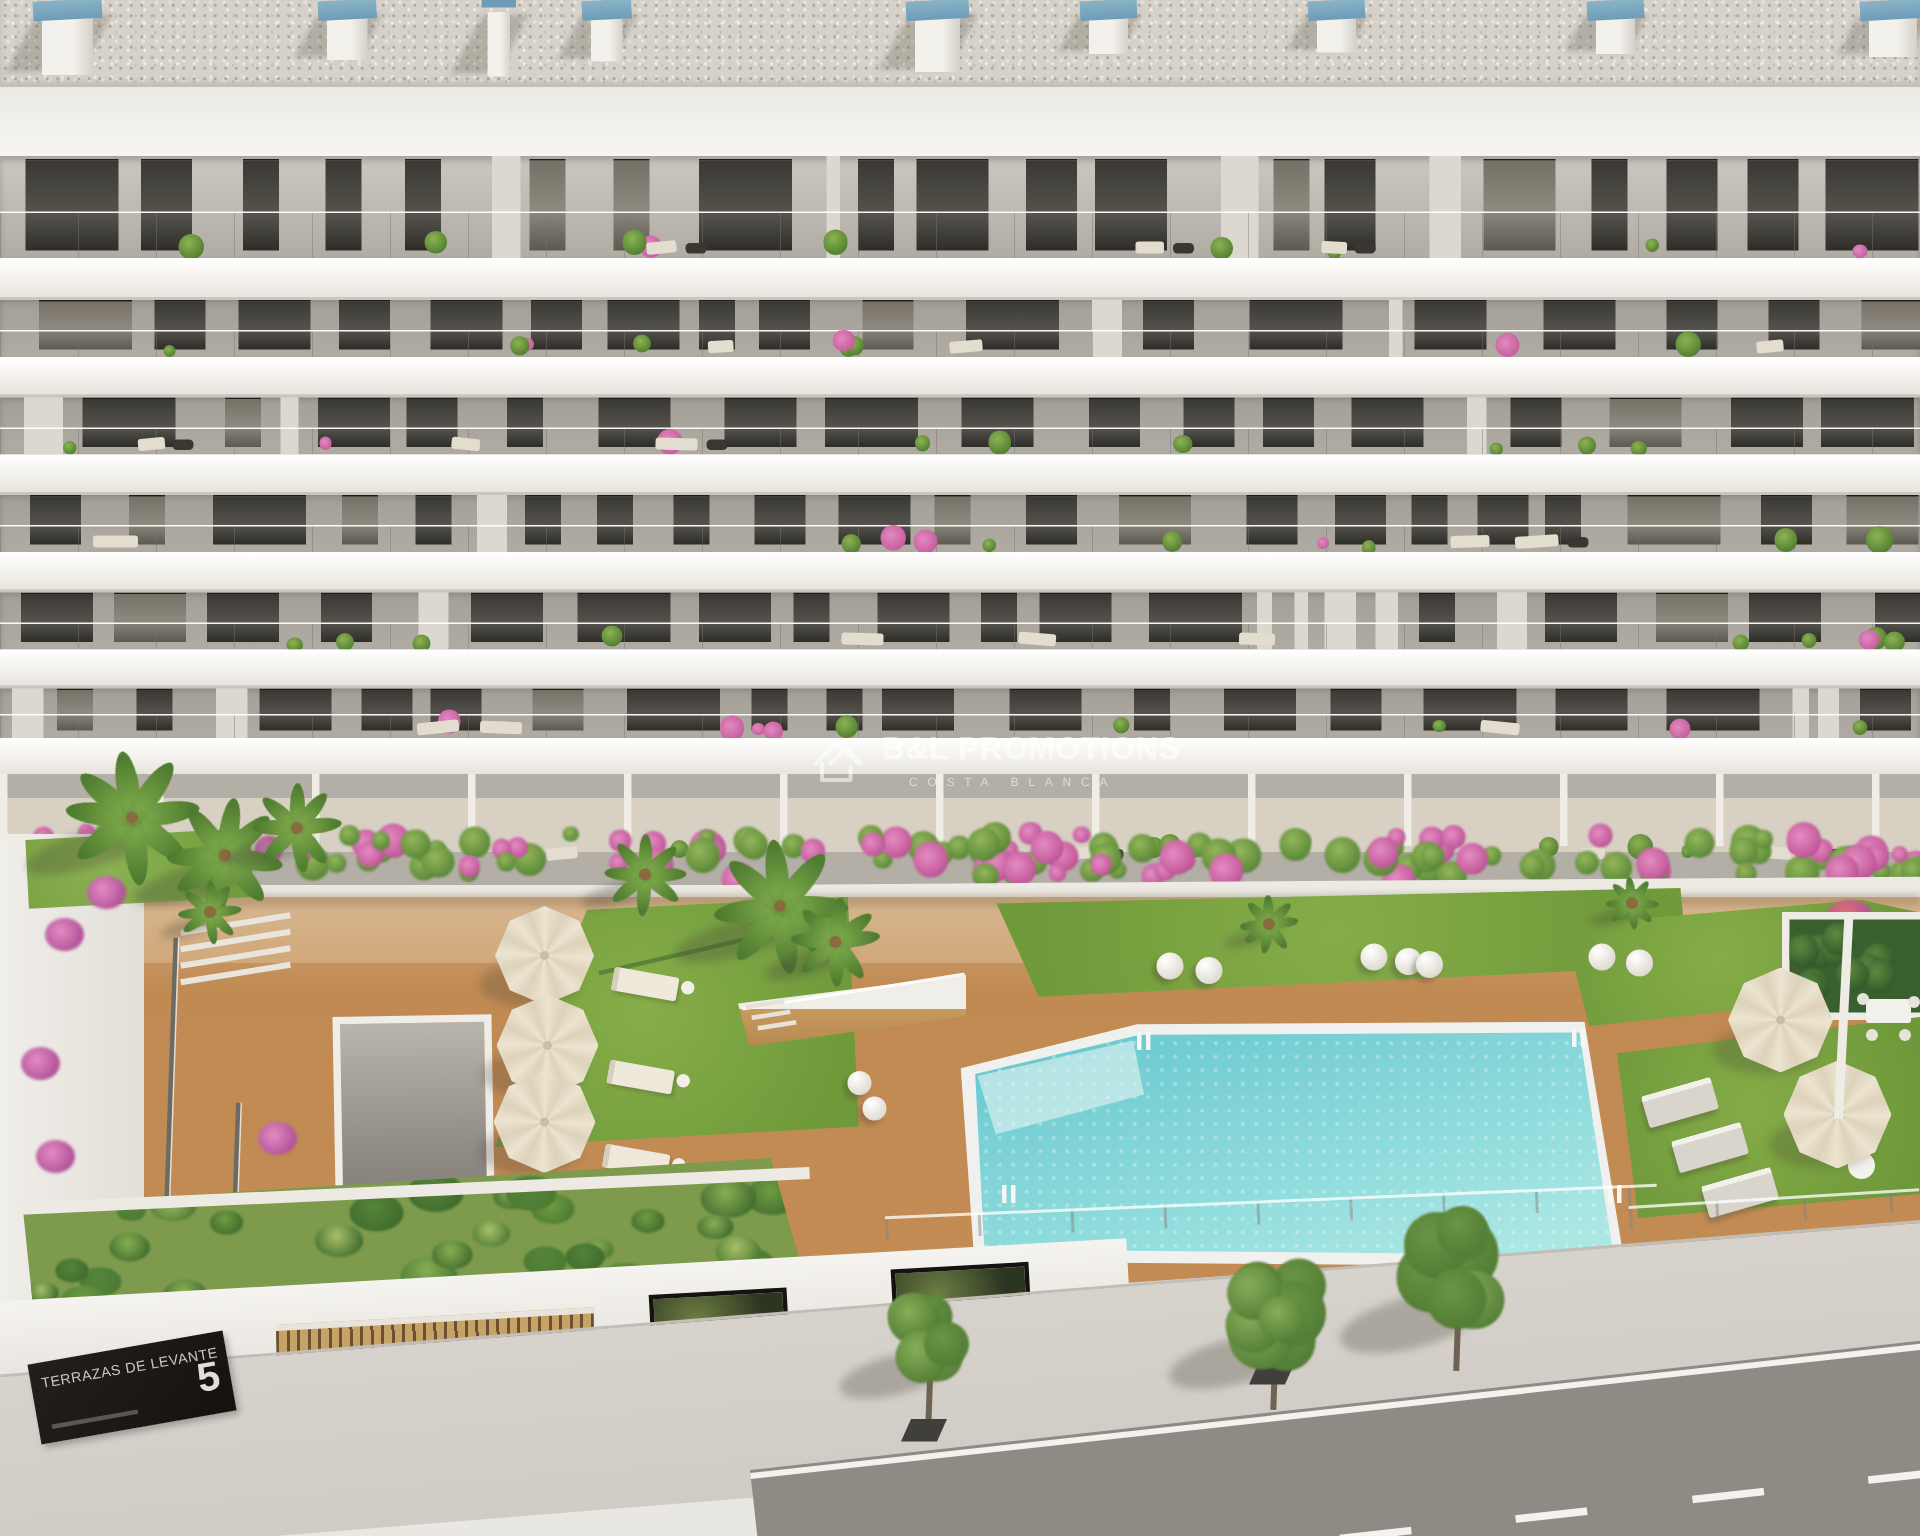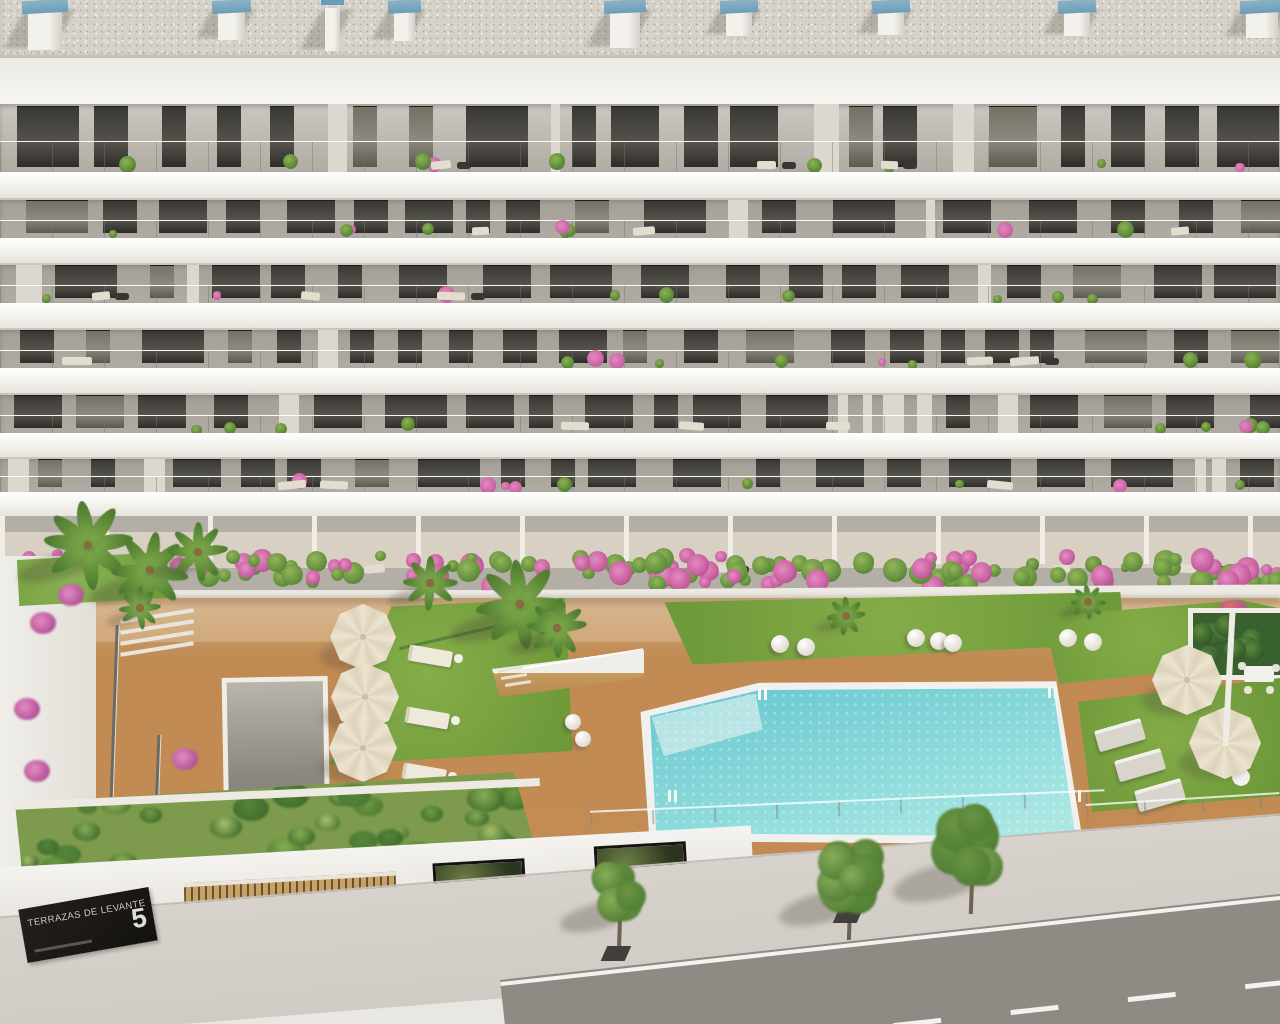--- a/index.html
+++ b/index.html
@@ -807,13 +807,22 @@
       <div class="abs" style="left: 33.4042px; top: 42.8376px; width: 39.3567px; height: 39.3567px; border-radius: 50%; filter: blur(0.8px); background: radial-gradient(circle at 40% 35%, rgb(134, 173, 88), rgb(78, 122, 51) 85%);"></div>
       <div class="abs" style="left: 5.83759px; top: 4.0039px; width: 43.5115px; height: 43.5115px; border-radius: 50%; filter: blur(0.8px); background: radial-gradient(circle at 40% 35%, rgb(106, 149, 68), rgb(78, 122, 51) 85%);"></div>
       <div class="abs" style="left: 27.7734px; top: 0.27705px; width: 33.8171px; height: 33.8171px; border-radius: 50%; filter: blur(0.8px); background: radial-gradient(circle at 40% 35%, rgb(106, 149, 68), rgb(78, 122, 51) 85%);"></div>
       <div class="abs" style="left: 21.0316px; top: 41.8965px; width: 40.4468px; height: 40.4468px; border-radius: 50%; filter: blur(0.8px); background: radial-gradient(circle at 40% 35%, rgb(106, 149, 68), rgb(78, 122, 51) 85%);"></div>
     </div>
     <div class="abs" id="sign" style="z-index: 50;">
     <div class="abs" id="sign-title">TERRAZAS DE LEVANTE</div>
     <div class="abs" id="sign-number">5</div>
     <div class="abs" id="sign-subline"></div>
   </div>
+    <div class="abs" id="watermark" style="z-index: 60;">
+    <svg class="abs" id="wm-icon" viewBox="0 0 40 40" fill="none" stroke="#ffffff" stroke-width="2.6" stroke-linecap="round" stroke-linejoin="round">
+      <path d="M4 23 L18 9 L32 23"></path>
+      <path d="M14 23 L24 13 L34 23"></path>
+      <path d="M8 23 L8 34 L27 34 L27 25"></path>
+    </svg>
+    <div class="abs" id="wm-brand">B&amp;L PROMOTIONS</div>
+    <div class="abs" id="wm-tagline">COSTA BLANCA</div>
+  </div>
   </div>
 
 </body></html>

